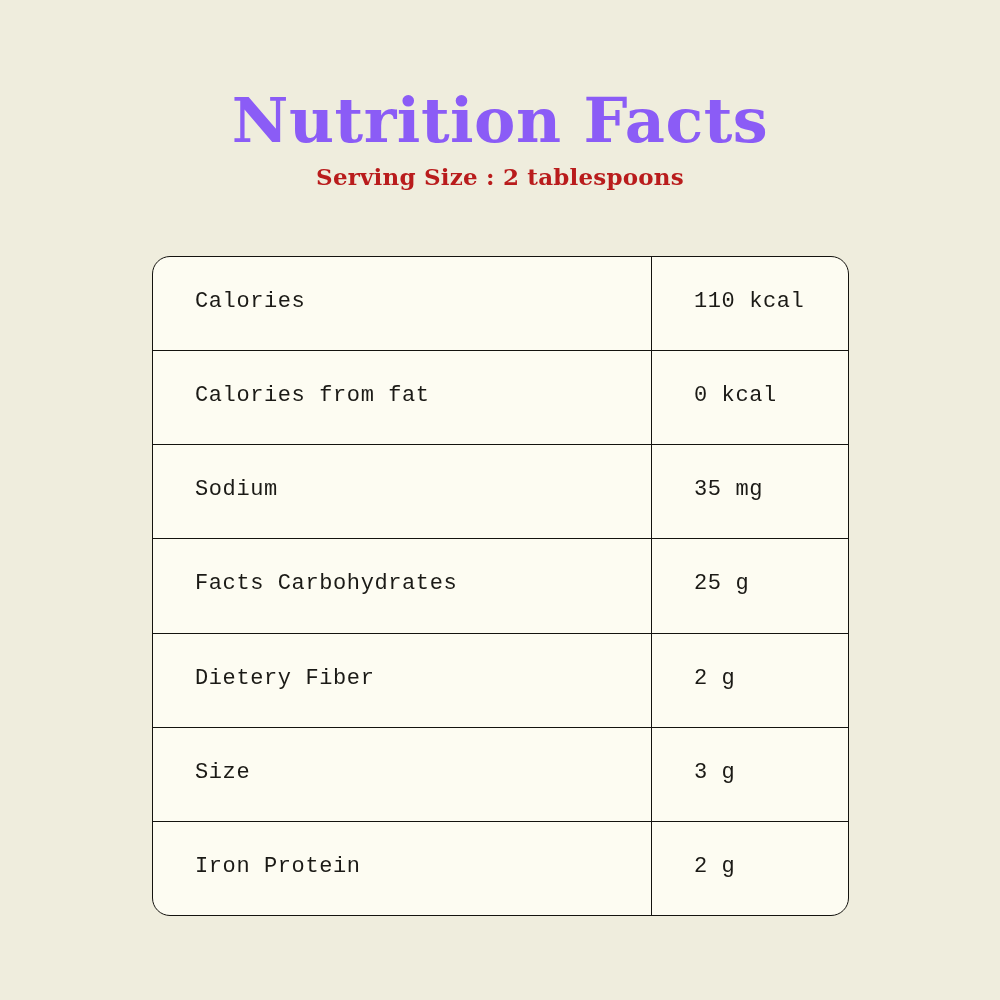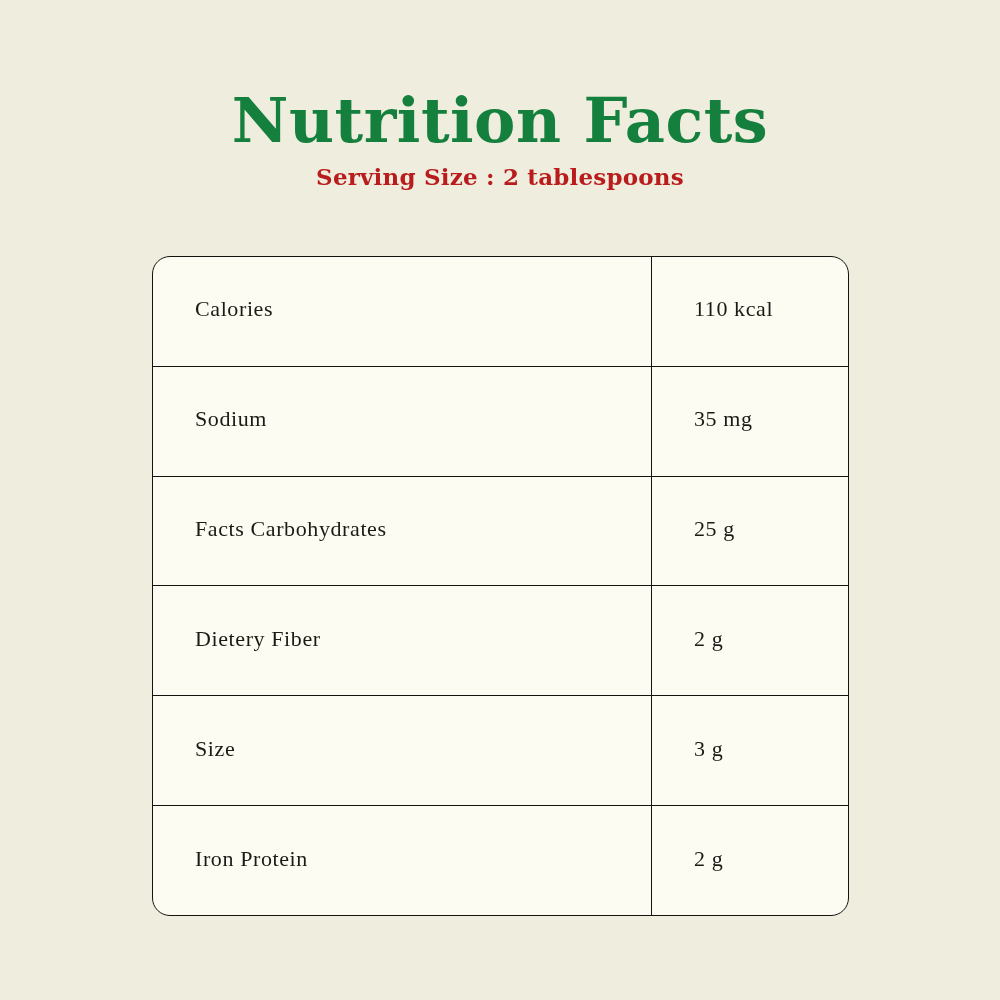--- a/index.html
+++ b/index.html
@@ -18,21 +18,21 @@
     width: 1000px;
     height: 1000px;
     box-sizing: border-box;
   }
   .title {
     text-align: center;
     font-family: "DejaVu Serif", serif;
     font-weight: bold;
     font-size: 62px;
     letter-spacing: 0.5px;
-    color: #15803d;
+    color: #8b5cf6;
     margin: 0;
     padding-top: 88px;
     line-height: 1.05;
   }
   .subtitle {
     text-align: center;
     font-family: "DejaVu Serif", serif;
     font-weight: bold;
     font-size: 23px;
     color: #b91c1c;
@@ -55,21 +55,21 @@
   table.nf {
     width: 100%;
     height: 100%;
     border-collapse: collapse;
     table-layout: fixed;
   }
   table.nf td {
     border-bottom: 1.4px solid #14130f;
     font-size: 22px;
     color: #1b1a16;
-    font-family: Liberation Serif, serif;
+    font-family: Liberation Mono, monospace;
     letter-spacing: 0.6px;
     vertical-align: middle;
     padding: 0 0 4px 42px;
     height: 73.3px;
   }
   table.nf tr:last-child td {
     border-bottom: none;
   }
   td.label {
     width: 456px;
@@ -88,20 +88,24 @@
   <div class="subtitle">Serving Size : 2 tablespoons</div>
 
   <div class="table-wrap">
     <table class="nf">
       <tbody>
         <tr>
           <td class="label">Calories</td>
           <td class="value">110 kcal</td>
         </tr>
         <tr>
+          <td class="label">Calories from fat</td>
+          <td class="value">0 kcal</td>
+        </tr>
+        <tr>
           <td class="label">Sodium</td>
           <td class="value">35 mg</td>
         </tr>
         <tr>
           <td class="label">Facts Carbohydrates</td>
           <td class="value">25 g</td>
         </tr>
         <tr>
           <td class="label">Dietery Fiber</td>
           <td class="value">2 g</td>

